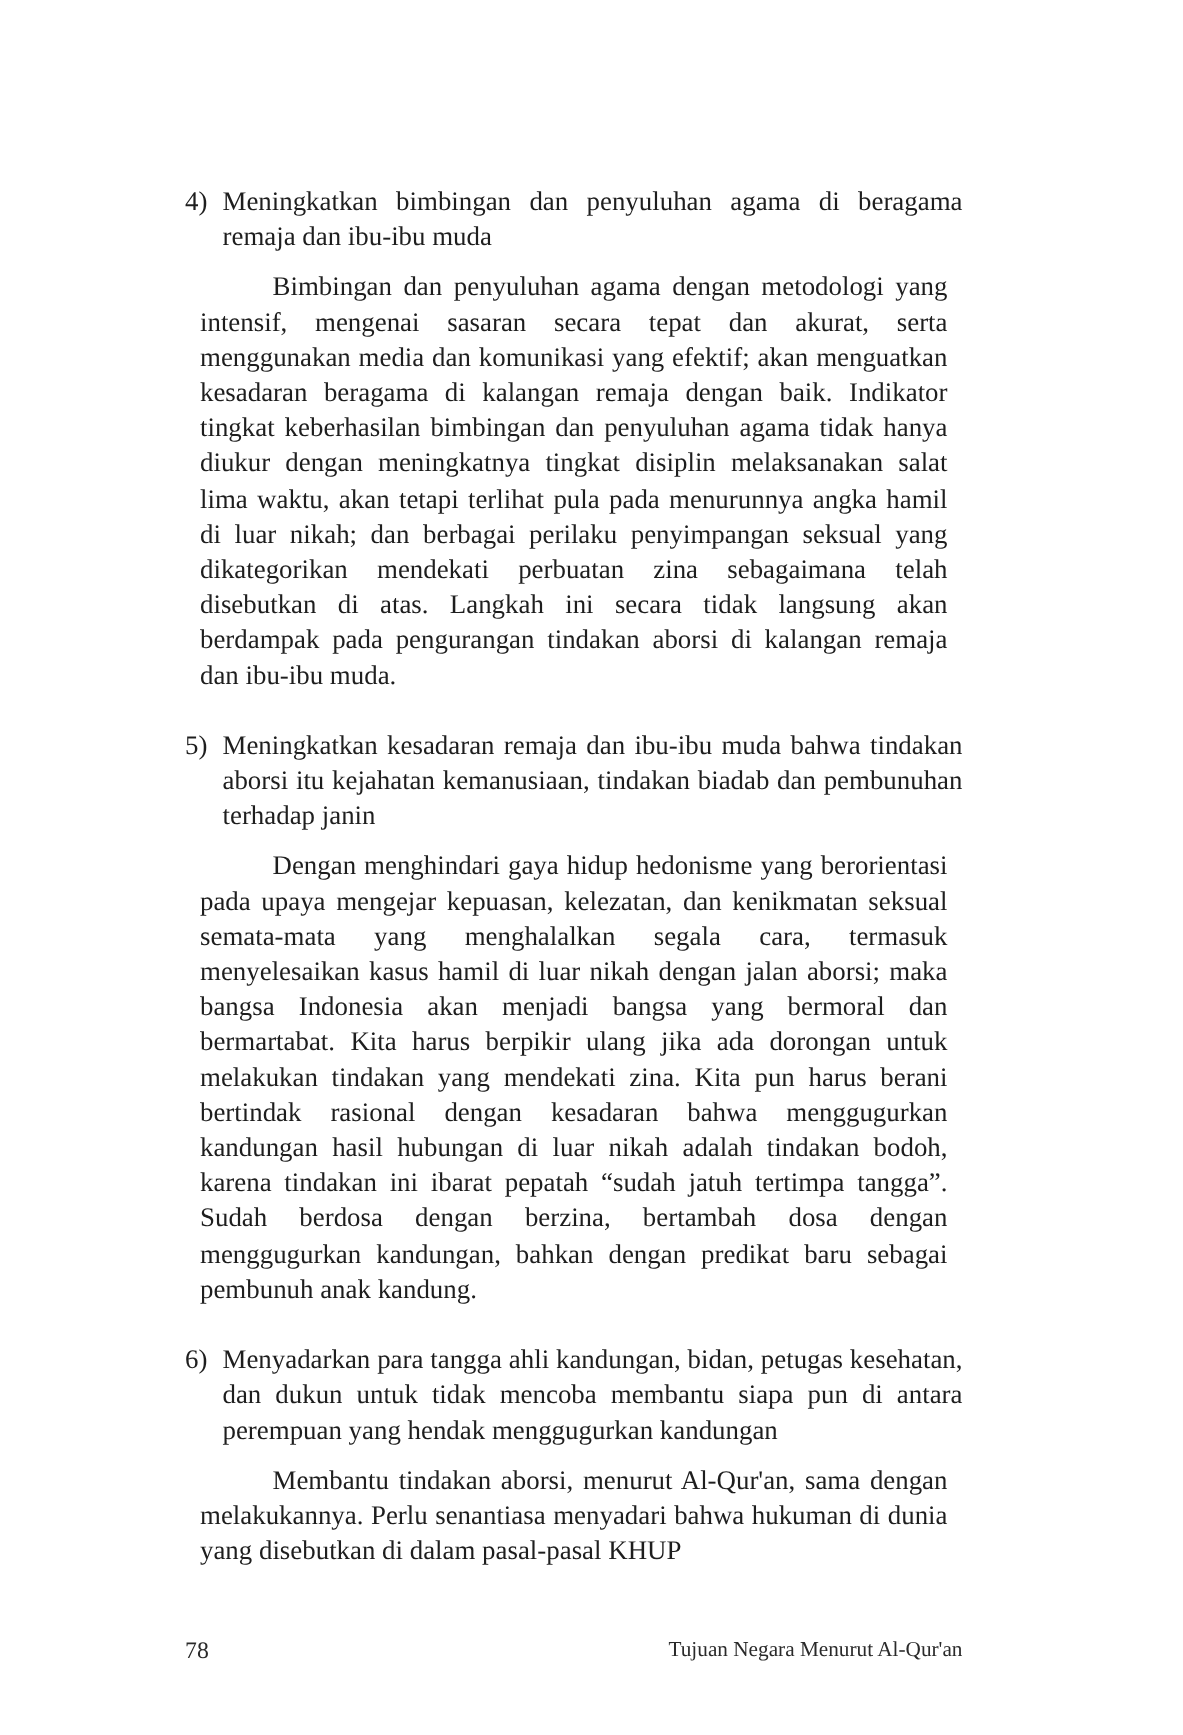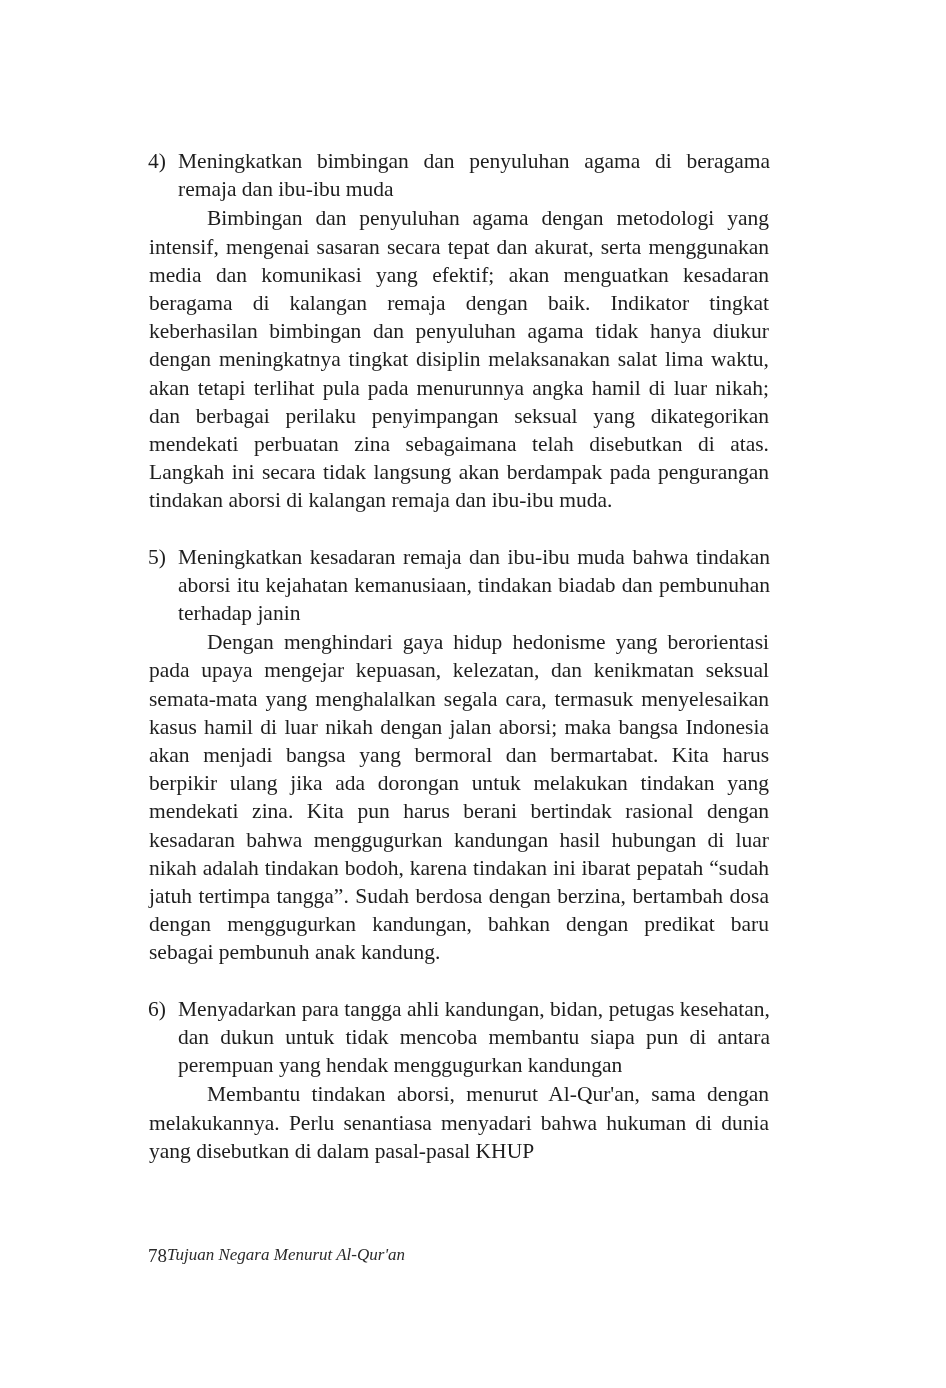--- a/index.html
+++ b/index.html
@@ -35,33 +35,33 @@
     width: 30px;
     flex: 0 0 30px;
   }
   .heading .htext {
     flex: 1;
     text-align: justify;
   }
   .para {
     text-indent: 58px;
     text-align: justify;
-    margin: 1px;
+    margin: 12px;
   }
   .footer {
     position: absolute;
-    top: 1245px;
+    top: 1310px;
     left: 148px;
     width: 622px;
     display: flex;
+    justify-content: space-between;
     font-size: 19px;
     color: #2a2a2a;
   }
   .footer .title {
-    font-style: italic;
     font-size: 17px;
   }
 </style>
 </head>
 <body>
 
 <div class="page-body">
 
   <div class="section">
     <div class="heading">

